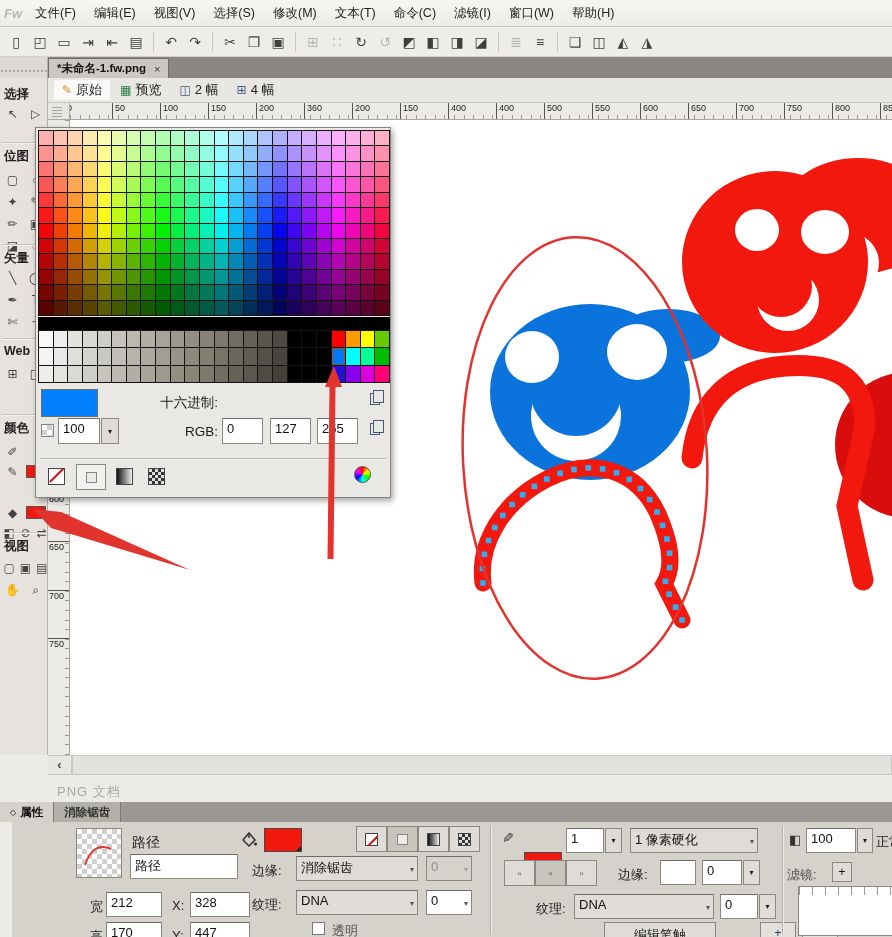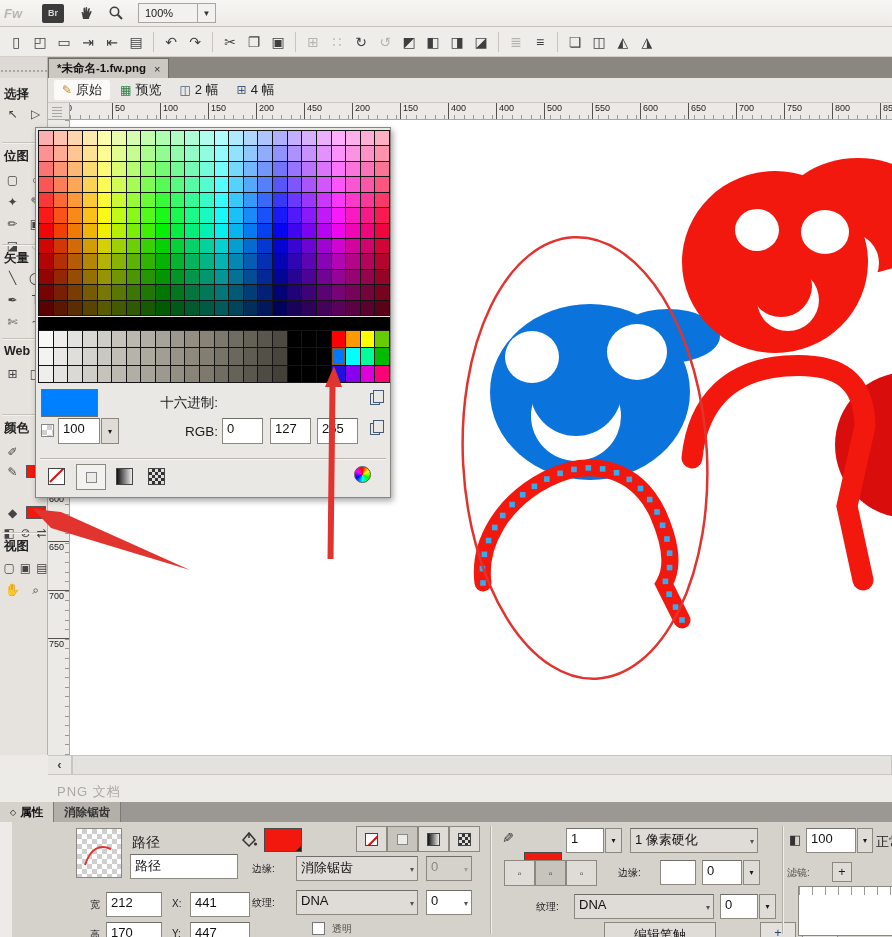--- a/index.html
+++ b/index.html
@@ -67,21 +67,21 @@
   
   #prop-tabs { left:0; top:802px; width:892px; height:20px; background:#9B9893; display:flex; align-items:flex-end; z-index:10; }
   .prop-tab { height:20px; padding:0 10px; font-size:11.5px; font-weight:bold; display:flex; align-items:center; gap:4px; }
   .prop-tab.active { background:#D5D2CC; color:#111; border-right:1px solid #7b7975; }
   .prop-tab.idle { background:#B3B0AA; color:#333; border-right:1px solid #7b7975; }
   #prop-body { left:12px; top:822px; width:892px; height:115px; background:#D5D2CC; z-index:10; font-size:12.5px; }
   .p-abs { position:absolute; }
   .field { background:#FFFFFF; border:1px solid #8B8880; border-top-color:#6f6d69; padding:2px 4px; font-size:13px; color:#111; overflow:hidden; white-space:nowrap; }
   .field.gray { background:#D5D2CC; color:#8a8884; }
   .dd-chev { position:absolute; right:3px; top:50%; transform:translateY(-50%); font-size:8px; color:#555; }
-  .label { font-size:10px; color:#222; }
+  .label { font-size:13px; color:#222; }
   .swatch { border:1px solid #4a4a4a; position:relative; }
   .swatch .corner { position:absolute; right:0; bottom:0; width:0; height:0; border-left:5px solid transparent; border-bottom:5px solid #222; }
   .sq-btn { border:1px solid #8B8880; background:#DFDCD7; display:flex; align-items:center; justify-content:center; }
   .sq-btn.sel { background:#C7C3BD; }
   .checker { background-image:linear-gradient(45deg,#cfcfcf 25%,transparent 25%,transparent 75%,#cfcfcf 75%),linear-gradient(45deg,#cfcfcf 25%,transparent 25%,transparent 75%,#cfcfcf 75%); background-size:10px 10px; background-position:0 0,5px 5px; background-color:#fff; }
   .nofill-ic { width:13px; height:13px; background:#fff; border:1px solid #444; position:relative; overflow:hidden; }
   .nofill-ic::after { content:""; position:absolute; left:-2px; top:5px; width:20px; height:2px; background:#D41111; transform:rotate(-45deg); }
   .grad-ic { width:13px; height:13px; border:1px solid #444; background:linear-gradient(90deg,#111,#eee); }
   .pat-ic { width:13px; height:13px; border:1px solid #444; background-image:linear-gradient(45deg,#333 25%,transparent 25%,transparent 75%,#333 75%),linear-gradient(45deg,#333 25%,transparent 25%,transparent 75%,#333 75%); background-size:6px 6px; background-position:0 0,3px 3px; background-color:#ddd; }
   .flat-ic { width:11px; height:11px; border:1px solid #888; background:#EDEBE8; }
@@ -104,38 +104,32 @@
      background:conic-gradient(#f00,#ff0,#0f0,#0ff,#00f,#f0f,#f00); }
 
   
   #overlay { left:0; top:0; width:892px; height:937px; z-index:40; pointer-events:none; }
 </style>
 </head>
 <body>
 
 <div id="menubar" class="abs">
   <div id="fw-logo">Fw</div>
-  <div id="menu-right">
-    <div id="br-icon">Br</div>
-    <span>
-      <svg class="mini-svg" width="16" height="16" viewBox="0 0 16 16">
-          <path d="M5 14 L4 9 C3 7 4 6.5 5 7.5 L5.5 8.5 L5.5 3.5 C5.5 2.3 7 2.3 7 3.5 L7 7 L7.6 2.8 C7.8 1.7 9.2 1.9 9.2 3 L9.2 7 L10.4 3.6 C10.8 2.6 12 3 11.8 4.1 L11 8 L12.2 6.4 C13 5.5 14 6.3 13.4 7.4 L11.4 12 L10.8 14 Z" fill="#3f3f3f"></path>
-        </svg>
-    </span>
-    <span>
-      <svg class="mini-svg" width="16" height="16" viewBox="0 0 16 16">
-          <circle cx="6.5" cy="6.5" r="4.2" fill="none" stroke="#3f3f3f" stroke-width="1.6"></circle>
-          <line x1="9.8" y1="9.8" x2="14" y2="14" stroke="#3f3f3f" stroke-width="2"></line>
-        </svg>
-    </span>
-    <div id="zoom-combo">
-      <span class="val">100%</span>
-      <span class="drop">▼</span>
-    </div>
-  </div>
+  <div id="menu-items" style="display: flex;">
+      <div class="menu-item">文件(F)</div>
+      <div class="menu-item">编辑(E)</div>
+      <div class="menu-item">视图(V)</div>
+      <div class="menu-item">选择(S)</div>
+      <div class="menu-item">修改(M)</div>
+      <div class="menu-item">文本(T)</div>
+      <div class="menu-item">命令(C)</div>
+      <div class="menu-item">滤镜(I)</div>
+      <div class="menu-item">窗口(W)</div>
+      <div class="menu-item">帮助(H)</div>
+    </div>
 </div>
 
 <div id="toolbar" class="abs">
     <div class="tb-icon">▯</div>
     <div class="tb-icon">◰</div>
     <div class="tb-icon">▭</div>
     <div class="tb-icon">⇥</div>
     <div class="tb-icon">⇤</div>
     <div class="tb-icon">▤</div>
     <div class="tb-sep"></div>
@@ -265,21 +259,21 @@
     </div>
   </div>
 
 <div id="ruler-corner" class="abs"></div>
 <div id="h-ruler" class="abs">
     <div class="h-tick" style="left: -6px;">0</div>
     <div class="h-tick" style="left: 42px;">50</div>
     <div class="h-tick" style="left: 90px;">100</div>
     <div class="h-tick" style="left: 138px;">150</div>
     <div class="h-tick" style="left: 186px;">200</div>
-    <div class="h-tick" style="left: 234px;">450</div>
+    <div class="h-tick" style="left: 234px;">360</div>
     <div class="h-tick" style="left: 282px;">200</div>
     <div class="h-tick" style="left: 330px;">150</div>
     <div class="h-tick" style="left: 378px;">400</div>
     <div class="h-tick" style="left: 426px;">400</div>
     <div class="h-tick" style="left: 474px;">500</div>
     <div class="h-tick" style="left: 522px;">550</div>
     <div class="h-tick" style="left: 570px;">600</div>
     <div class="h-tick" style="left: 618px;">650</div>
     <div class="h-tick" style="left: 666px;">700</div>
     <div class="h-tick" style="left: 714px;">750</div>
@@ -372,21 +366,21 @@
     <svg width="44" height="48" viewBox="0 0 44 48">
         <path d="M8 36 Q16 12 34 20" fill="none" stroke="#E2342F" stroke-width="2"></path>
       </svg>
   </div>
   <div class="p-abs label" style="left:120px; top:12px; font-size:14px;">路径</div>
   <div class="p-abs field" style="left:118px; top:32px; width:108px; height:25px;">路径</div>
 
   <div class="p-abs label" style="left:78px; top:76px;">宽</div>
   <div class="p-abs field" style="left:94px; top:70px; width:56px; height:25px;">212</div>
   <div class="p-abs label" style="left:160px; top:76px;">X:</div>
-  <div class="p-abs field" style="left:178px; top:70px; width:60px; height:25px;">441</div>
+  <div class="p-abs field" style="left:178px; top:70px; width:60px; height:25px;">328</div>
   <div class="p-abs label" style="left:78px; top:106px;">高</div>
   <div class="p-abs field" style="left:94px; top:100px; width:56px; height:25px;">170</div>
   <div class="p-abs label" style="left:160px; top:106px;">Y:</div>
   <div class="p-abs field" style="left:178px; top:100px; width:60px; height:25px;">447</div>
 
   <div class="p-abs" style="left:228px; top:8px;">
     <svg width="18" height="18" viewBox="0 0 18 18">
         <path d="M3 10 L9 3 L15 10 L9 16 Z" fill="none" stroke="#333" stroke-width="1.5"></path>
         <path d="M9 3 L9 8" stroke="#333" stroke-width="1.5"></path>
         <circle cx="15.5" cy="14" r="1.6" fill="#333"></circle>

